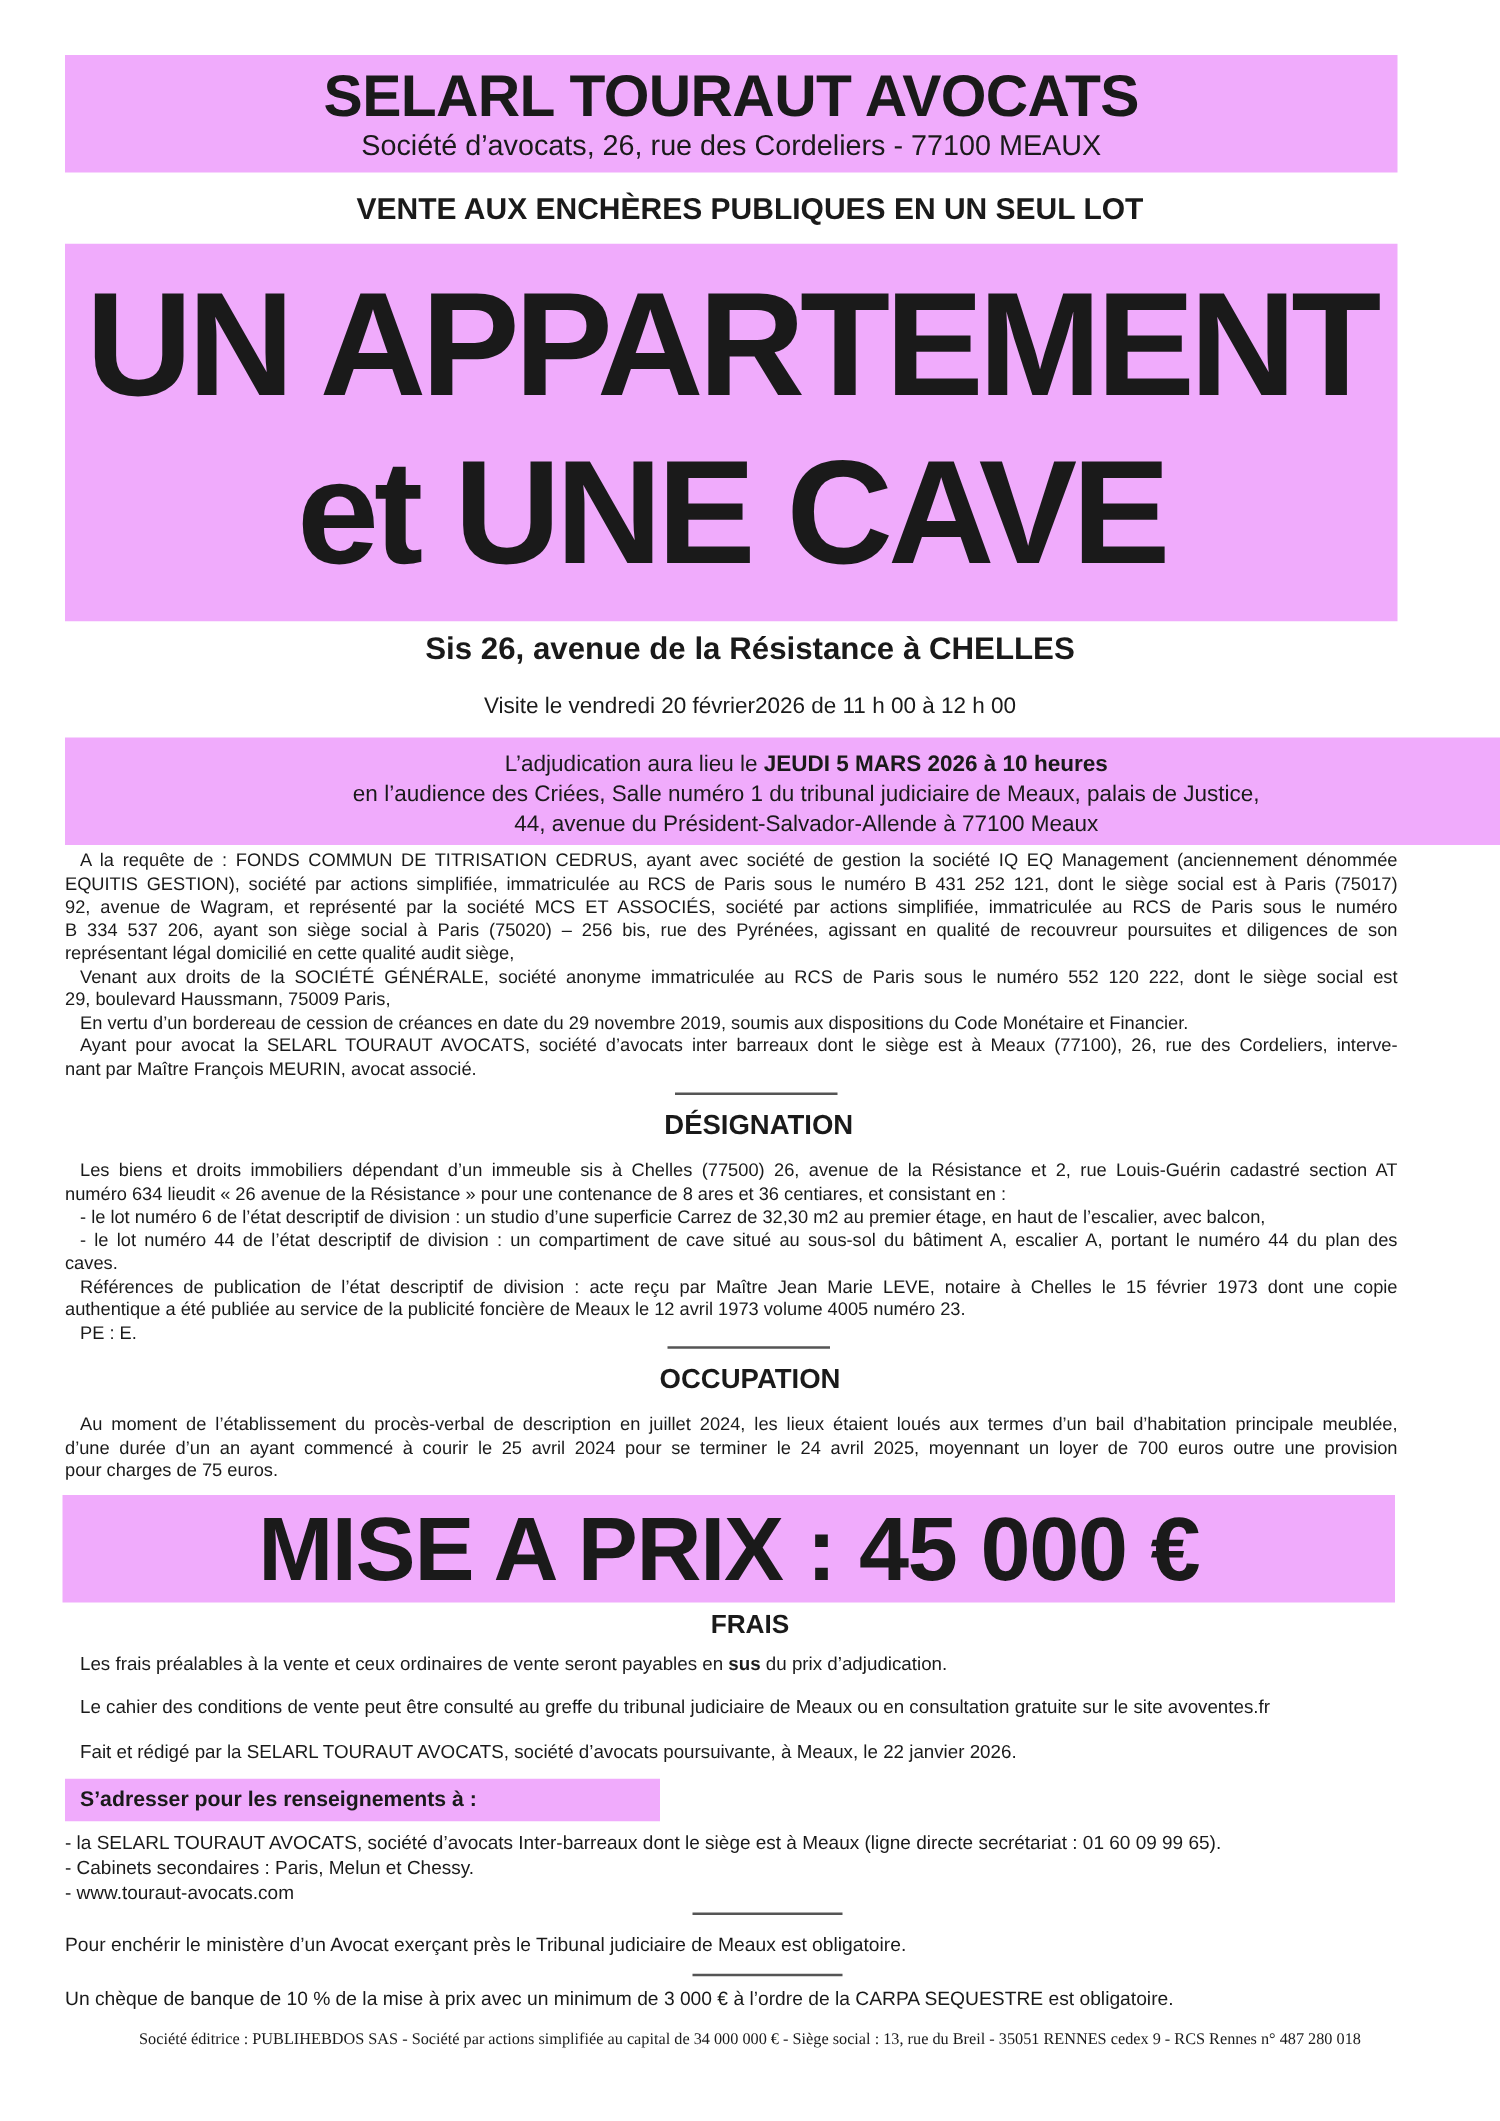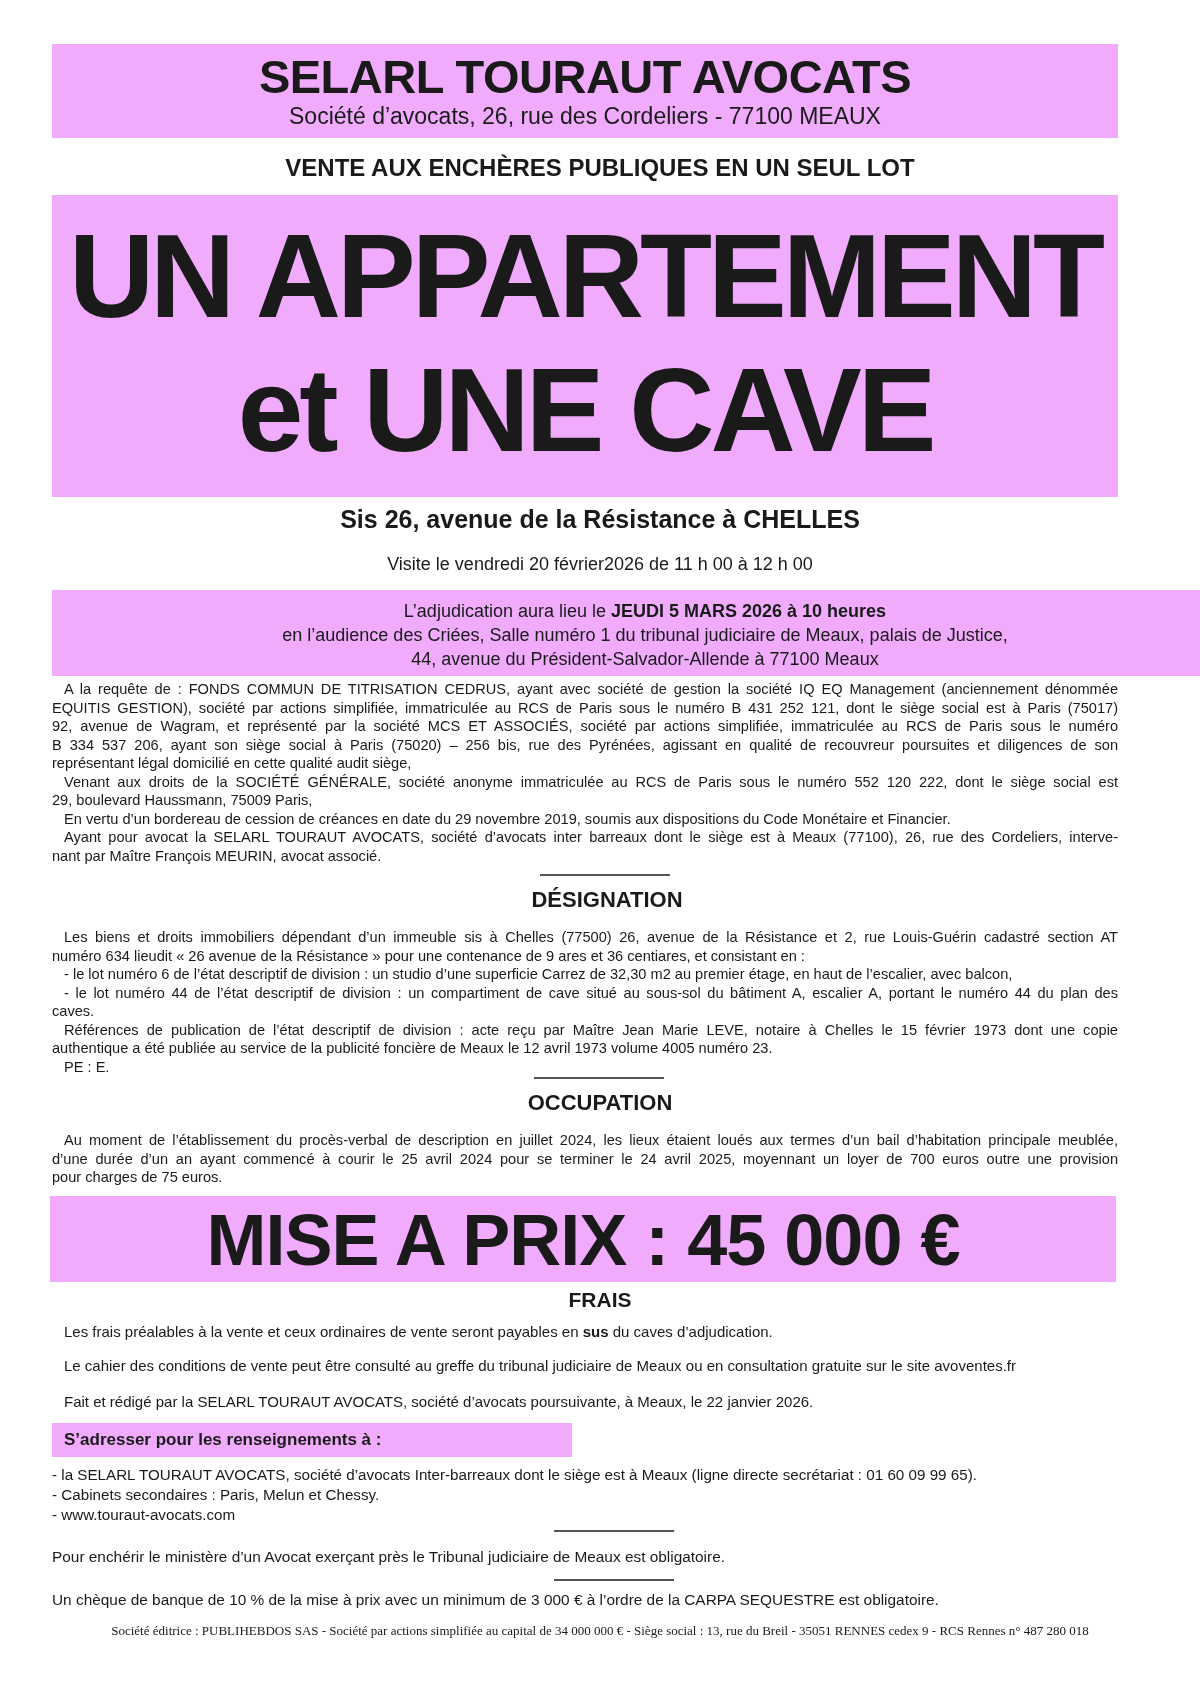--- a/index.html
+++ b/index.html
@@ -50,21 +50,21 @@
 
     #price-box { left: 50px; top: 1196px; width: 1066px; height: 86px; }
     #price-text { left: 0; right: 0; top: 6px; font-size: 72px; font-weight: bold; letter-spacing: -1px; line-height: 76px; }
 
     #frais-title { top: 1286px; font-size: 21px; }
     .frais-p { position: absolute; left: 64px; font-size: 15px; line-height: 20px; }
     #frais-p1 { top: 1322px; }
     #frais-p2 { top: 1356px; }
     #frais-p3 { top: 1392px; }
 
-    #contact-box { left: 52px; top: 1423px; width: 520px; height: 34px; }
+    #contact-box { left: 52px; top: 1423px; width: 476px; height: 34px; }
     #contact-label { left: 12px; top: 6px; font-size: 17px; font-weight: bold; line-height: 22px; }
 
     .contact-item { position: absolute; left: 52px; font-size: 15.2px; line-height: 20px; }
     #contact-1 { top: 1465px; }
     #contact-2 { top: 1485px; }
     #contact-3 { top: 1505px; }
 
     #rule3 { left: 554px; top: 1530px; width: 120px; }
     #notice-1 { position: absolute; left: 52px; top: 1547px; font-size: 15.4px; line-height: 20px; }
     #rule4 { left: 554px; top: 1579px; width: 120px; }
@@ -106,21 +106,21 @@
   <span class="line last">29, boulevard Haussmann, 75009 Paris,</span>
   <span class="line last indent">En vertu d’un bordereau de cession de créances en date du 29 novembre 2019, soumis aux dispositions du Code Monétaire et Financier.</span>
   <span class="line indent">Ayant pour avocat la SELARL TOURAUT AVOCATS, société d’avocats inter barreaux dont le siège est à Meaux (77100), 26, rue des Cordeliers, interve-</span>
   <span class="line last">nant par Maître François MEURIN, avocat associé.</span>
 </div>
 
 <div id="rule1" class="rule"></div>
 <div id="designation-title" class="section-title">DÉSIGNATION</div>
 <div id="designation" class="para">
   <span class="line indent">Les biens et droits immobiliers dépendant d’un immeuble sis à Chelles (77500) 26, avenue de la Résistance et 2, rue Louis-Guérin cadastré section AT</span>
-  <span class="line last">numéro 634 lieudit « 26 avenue de la Résistance » pour une contenance de 9 ares et 36 centiares, et consistant en :</span>
+  <span class="line last">numéro 634 lieudit « 26 avenue de la Résistance » pour une contenance de 8 ares et 36 centiares, et consistant en :</span>
   <span class="line last indent">- le lot numéro 6 de l’état descriptif de division : un studio d’une superficie Carrez de 32,30 m2 au premier étage, en haut de l’escalier, avec balcon,</span>
   <span class="line indent">- le lot numéro 44 de l’état descriptif de division : un compartiment de cave situé au sous-sol du bâtiment A, escalier A, portant le numéro 44 du plan des</span>
   <span class="line last">caves.</span>
   <span class="line indent">Références de publication de l’état descriptif de division : acte reçu par Maître Jean Marie LEVE, notaire à Chelles le 15 février 1973 dont une copie</span>
   <span class="line last">authentique a été publiée au service de la publicité foncière de Meaux le 12 avril 1973 volume 4005 numéro 23.</span>
   <span class="line last indent">PE : E.</span>
 </div>
 
 <div id="rule2" class="rule"></div>
 <div id="occupation-title" class="section-title">OCCUPATION</div>
@@ -128,21 +128,21 @@
   <span class="line indent">Au moment de l’établissement du procès-verbal de description en juillet 2024, les lieux étaient loués aux termes d’un bail d’habitation principale meublée,</span>
   <span class="line">d’une durée d’un an ayant commencé à courir le 25 avril 2024 pour se terminer le 24 avril 2025, moyennant un loyer de 700 euros outre une provision</span>
   <span class="line last">pour charges de 75 euros.</span>
 </div>
 
 <div id="price-box" class="abs gray">
   <div id="price-text" class="abs center">MISE A PRIX : 45 000 €</div>
 </div>
 
 <div id="frais-title" class="section-title">FRAIS</div>
-<div id="frais-p1" class="frais-p"><span>Les frais préalables à la vente et ceux ordinaires de vente seront payables en </span><b>sus</b><span> du caves d’adjudication.</span></div>
+<div id="frais-p1" class="frais-p"><span>Les frais préalables à la vente et ceux ordinaires de vente seront payables en </span><b>sus</b><span> du prix d’adjudication.</span></div>
 <div id="frais-p2" class="frais-p">Le cahier des conditions de vente peut être consulté au greffe du tribunal judiciaire de Meaux ou en consultation gratuite sur le site avoventes.fr</div>
 <div id="frais-p3" class="frais-p">Fait et rédigé par la SELARL TOURAUT AVOCATS, société d’avocats poursuivante, à Meaux, le 22 janvier 2026.</div>
 
 <div id="contact-box" class="abs gray">
   <div id="contact-label" class="abs">S’adresser pour les renseignements à :</div>
 </div>
 <div id="contact-1" class="contact-item">- la SELARL TOURAUT AVOCATS, société d’avocats Inter-barreaux dont le siège est à Meaux (ligne directe secrétariat : 01 60 09 99 65).</div>
 <div id="contact-2" class="contact-item">- Cabinets secondaires : Paris, Melun et Chessy.</div>
 <div id="contact-3" class="contact-item">- www.touraut-avocats.com</div>
 

